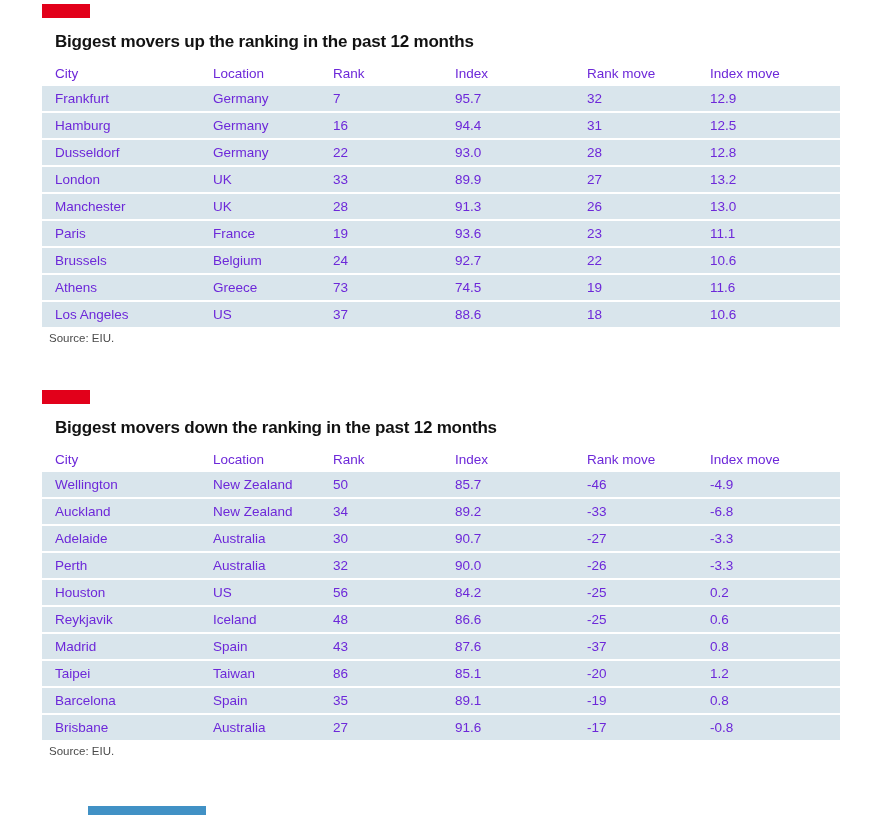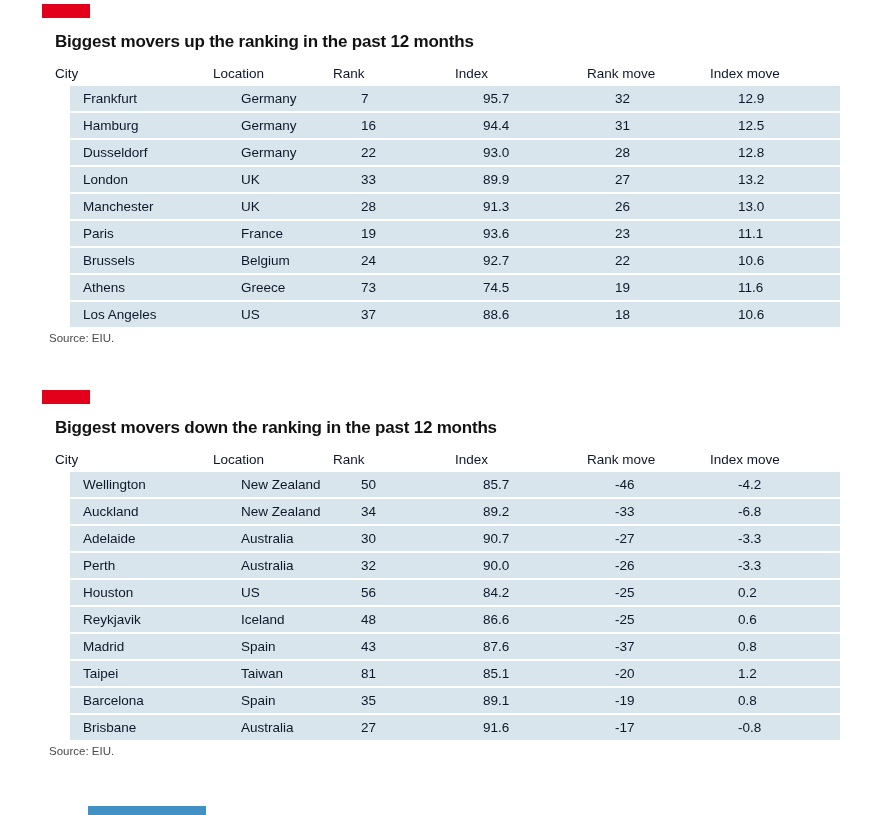--- a/index.html
+++ b/index.html
@@ -36,32 +36,31 @@
     font-weight: bold;
     letter-spacing: -0.2px;
     color: #121212;
     line-height: 22px;
   }
   .grid {
     display: grid;
     grid-template-columns: 171px 120px 122px 132px 123px 130px;
     align-items: center;
     font-size: 13.5px;
-    color: #0f172a;
+    color: #6d28d9;
   }
   .grid .cell:first-child { padding-left: 13px; }
   .header-row {
     height: 26px;
     background: #ffffff;
   }
   .row {
     height: 25px;
     margin-bottom: 2px;
     background: #d9e5ec;
-    margin-left: 28px;
   }
   .cell {
     white-space: nowrap;
     overflow: hidden;
   }
   .source {
     margin: 5px 0 0 7px;
     font-size: 11.5px;
     color: #4a4a4a;
   }
@@ -178,21 +177,21 @@
         <div class="cell">Rank move</div>
         <div class="cell">Index move</div>
       </div>
     <div>
         <div class="grid row">
           <div class="cell">Wellington</div>
           <div class="cell">New Zealand</div>
           <div class="cell">50</div>
           <div class="cell">85.7</div>
           <div class="cell">-46</div>
-          <div class="cell">-4.2</div>
+          <div class="cell">-4.9</div>
         </div>
         <div class="grid row">
           <div class="cell">Auckland</div>
           <div class="cell">New Zealand</div>
           <div class="cell">34</div>
           <div class="cell">89.2</div>
           <div class="cell">-33</div>
           <div class="cell">-6.8</div>
         </div>
         <div class="grid row">
@@ -231,21 +230,21 @@
           <div class="cell">Madrid</div>
           <div class="cell">Spain</div>
           <div class="cell">43</div>
           <div class="cell">87.6</div>
           <div class="cell">-37</div>
           <div class="cell">0.8</div>
         </div>
         <div class="grid row">
           <div class="cell">Taipei</div>
           <div class="cell">Taiwan</div>
-          <div class="cell">81</div>
+          <div class="cell">86</div>
           <div class="cell">85.1</div>
           <div class="cell">-20</div>
           <div class="cell">1.2</div>
         </div>
         <div class="grid row">
           <div class="cell">Barcelona</div>
           <div class="cell">Spain</div>
           <div class="cell">35</div>
           <div class="cell">89.1</div>
           <div class="cell">-19</div>

